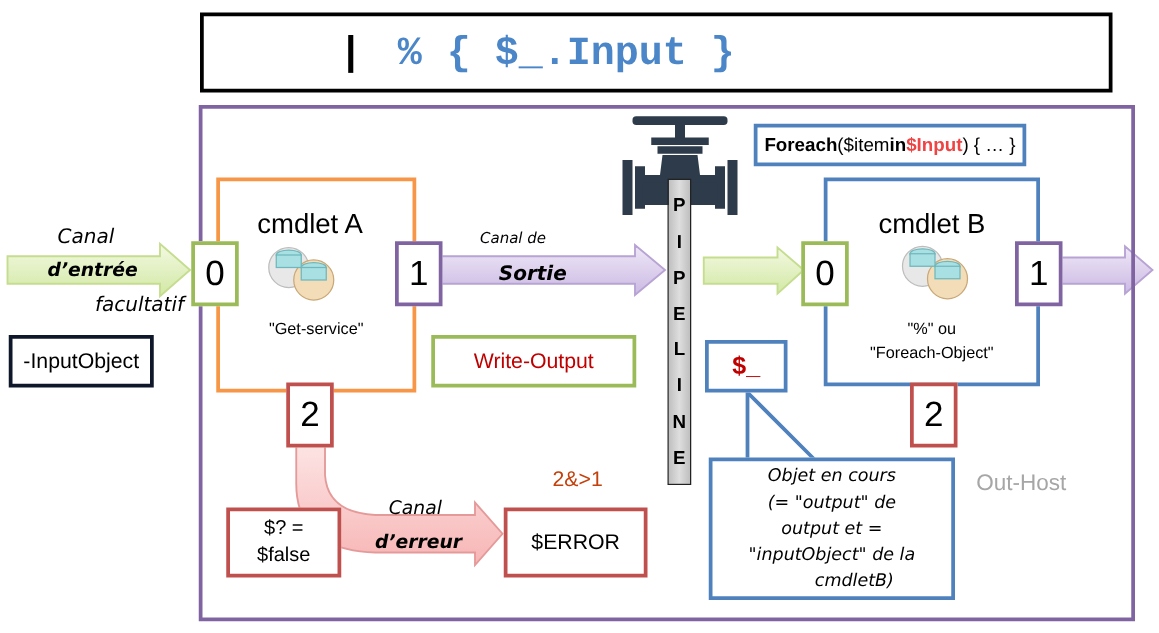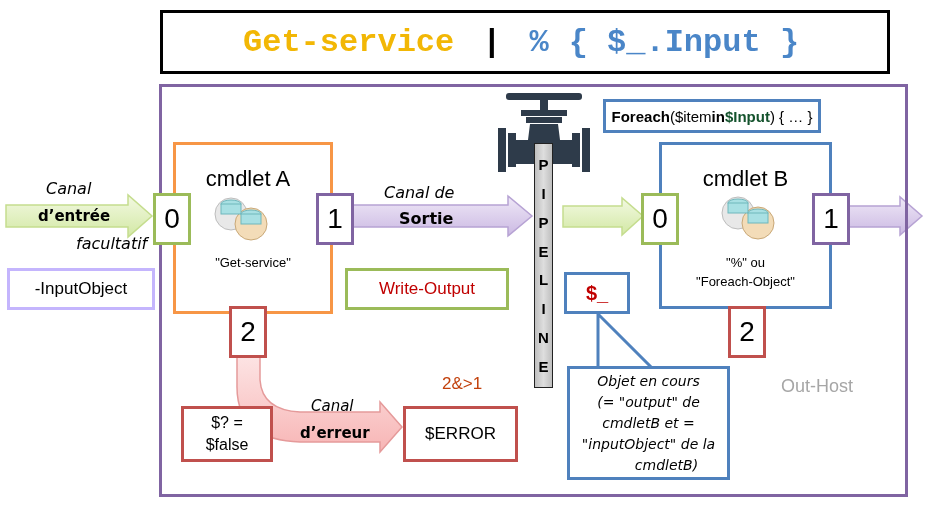--- a/index.html
+++ b/index.html
@@ -9,21 +9,21 @@
   
   #cmdbox { left:160px; top:10px; width:730px; height:64px; border:3px solid #000; background:#fff;
             display:flex; align-items:center; justify-content:flex-start; padding-left:80px; }
   #cmdbox span { font-family:"Liberation Mono", "DejaVu Sans Mono", monospace; font-weight:bold; font-size:32px; white-space:pre; }
   
   #frame { left:159px; top:84px; width:749px; height:413px; border:3px solid #8064a2; }
   .box { background:#fff; display:flex; align-items:center; justify-content:center; text-align:center; }
   .num { font-family:"Liberation Sans", sans-serif; font-size:28px; color:#000; background:#fff; }
   .lbl { font-family:"Liberation Sans", sans-serif; color:#000; }
   .it { font-style:italic; }
-  .bi { font-weight:bold; }
+  .bi { font-style:italic; font-weight:bold; }
   svg { position:absolute; left:0; top:0; }
 </style>
 </head>
 <body>
 
 <svg width="927" height="506">
   <defs>
     <linearGradient id="gGreen" x1="0" y1="0" x2="0" y2="1">
       <stop offset="0" stop-color="#f3f9e2"></stop>
         <stop offset="1" stop-color="#d2e8a4"></stop>
@@ -58,67 +58,66 @@
     <path d="M530,124 L558,124 L560,140 L574,140 L574,150 L514,150 L514,140 L528,140 Z"></path>
     <rect x="498" y="128" width="8" height="44"></rect>
     <rect x="508" y="133" width="8" height="34"></rect>
     <rect x="572" y="133" width="8" height="34"></rect>
     <rect x="582" y="128" width="8" height="44"></rect>
     <rect x="514" y="146" width="60" height="18"></rect>
   </g>
 </svg>
 
 <div id="cmdbox" class="abs">
-  <span style="color:#f2b705">Get-service</span>
   <span style="color:#000;margin-left:28px;">|</span>
   <span style="color:#4a86c8;margin-left:28px;">%</span>
   <span style="color:#4a86c8;margin-left:20px;">{ $_.Input }</span>
 </div>
 
 <div id="frame" class="abs"></div>
 
 <div class="abs lbl it" style="left:46px;top:179px;font-size:16px;font-family:'DejaVu Sans',sans-serif;">Canal</div>
 <div class="abs lbl bi" style="left:38px;top:207px;font-size:15px;font-family:'DejaVu Sans',sans-serif;">d’entrée</div>
 <div class="abs lbl it" style="left:34px;top:234px;font-size:16px;font-family:'DejaVu Sans',sans-serif;margin-left:42px;">facultatif</div>
-<div class="abs box lbl" style="left:7px;top:268px;width:148px;height:42px;border:3px solid #c4b5fd;font-size:17px;">-InputObject</div>
+<div class="abs box lbl" style="left:7px;top:268px;width:116px;height:42px;border:3px solid #0f172a;font-size:17px;">-InputObject</div>
 
 <div class="abs" style="left:173px;top:142px;width:160px;height:172px;border:3px solid #f79646;background:#fff;"></div>
 <div class="abs lbl" style="left:168px;top:166px;width:160px;text-align:center;font-size:22px;">cmdlet A</div>
 <div class="abs" style="left:205px;top:194px;width:80px;height:48px;">
   <svg width="80" height="48">
     <circle cx="26" cy="20" r="16" fill="#e8e8e8" stroke="#bdbdbd"></circle>
     <circle cx="46" cy="30" r="16" fill="#f3dcb8" stroke="#c9a877"></circle>
     <ellipse cx="26" cy="10" rx="10" ry="4" fill="#a8e0e3" stroke="#6fb7bc"></ellipse>
     <rect x="16" y="10" width="20" height="10" fill="#a8e0e3" stroke="#6fb7bc"></rect>
     <ellipse cx="46" cy="20" rx="10" ry="4" fill="#a8e0e3" stroke="#6fb7bc"></ellipse>
     <rect x="36" y="20" width="20" height="10" fill="#a8e0e3" stroke="#6fb7bc"></rect>
   </svg>
 </div>
 <div class="abs lbl" style="left:173px;top:255px;width:160px;text-align:center;font-size:13px;">"Get-service"</div>
 <div class="abs box num" style="left:153px;top:193px;width:38px;height:52px;border:3px solid #9bbb59;">0</div>
 <div class="abs box num" style="left:316px;top:193px;width:38px;height:52px;border:3px solid #8064a2;">1</div>
 <div class="abs box num" style="left:229px;top:306px;width:38px;height:52px;border:3px solid #c0504d;">2</div>
 
-<div class="abs lbl it" style="left:384px;top:183px;font-size:16px;font-family:'DejaVu Sans',sans-serif;">Canal de</div>
+<div class="abs lbl it" style="left:384px;top:183px;font-size:12px;font-family:'DejaVu Sans',sans-serif;">Canal de</div>
 <div class="abs lbl bi" style="left:399px;top:209px;font-size:16px;font-family:'DejaVu Sans',sans-serif;">Sortie</div>
 <div class="abs box lbl" style="left:345px;top:268px;width:164px;height:42px;border:3px solid #9bbb59;font-size:17px;color:#c00000;">Write-Output</div>
 
 <div class="abs" style="left:534px;top:143px;width:19px;height:245px;background:linear-gradient(90deg,#bfbfbf,#dedede,#bfbfbf);border:1.5px solid #222;display:flex;flex-direction:column;align-items:center;justify-content:space-around;padding:6px 0;">
   <span class="sans" style="font-weight:bold;font-size:15px;">P</span>
   <span class="sans" style="font-weight:bold;font-size:15px;">I</span>
   <span class="sans" style="font-weight:bold;font-size:15px;">P</span>
   <span class="sans" style="font-weight:bold;font-size:15px;">E</span>
   <span class="sans" style="font-weight:bold;font-size:15px;">L</span>
   <span class="sans" style="font-weight:bold;font-size:15px;">I</span>
   <span class="sans" style="font-weight:bold;font-size:15px;">N</span>
   <span class="sans" style="font-weight:bold;font-size:15px;">E</span>
 </div>
 
 <div class="abs box lbl" style="left:603px;top:99px;width:218px;height:34px;border:3px solid #4f81bd;font-size:15px;white-space:pre;">
-  <b>Foreach</b> <span>(</span><span>$item</span> <b>in</b> <b style="color:#14532d">$Input</b><span>) { … }</span>
+  <b>Foreach</b> <span>(</span><span>$item</span> <b>in</b> <b style="color:#ef4444">$Input</b><span>) { … }</span>
 </div>
 
 <div class="abs" style="left:659px;top:142px;width:173px;height:167px;border:3px solid #4f81bd;background:#fff;"></div>
 <div class="abs lbl" style="left:659px;top:166px;width:173px;text-align:center;font-size:22px;">cmdlet B</div>
 <div class="abs" style="left:712px;top:193px;width:80px;height:48px;">
   <svg width="80" height="48">
     <circle cx="26" cy="20" r="16" fill="#e8e8e8" stroke="#bdbdbd"></circle>
     <circle cx="46" cy="30" r="16" fill="#f3dcb8" stroke="#c9a877"></circle>
     <ellipse cx="26" cy="10" rx="10" ry="4" fill="#a8e0e3" stroke="#6fb7bc"></ellipse>
     <rect x="16" y="10" width="20" height="10" fill="#a8e0e3" stroke="#6fb7bc"></rect>
@@ -127,24 +126,24 @@
   </svg>
 </div>
 <div class="abs lbl" style="left:659px;top:255px;width:173px;text-align:center;font-size:13px;">"%" ou</div>
 <div class="abs lbl" style="left:659px;top:274px;width:173px;text-align:center;font-size:13px;">"Foreach-Object"</div>
 <div class="abs box num" style="left:641px;top:193px;width:38px;height:52px;border:3px solid #9bbb59;">0</div>
 <div class="abs box num" style="left:812px;top:193px;width:38px;height:52px;border:3px solid #8064a2;">1</div>
 <div class="abs box num" style="left:728px;top:306px;width:38px;height:52px;border:3px solid #c0504d;">2</div>
 
 <div class="abs box" style="left:564px;top:272px;width:66px;height:42px;border:3px solid #4f81bd;color:#c00000;font-family:'Liberation Sans',sans-serif;font-weight:bold;font-size:20px;">$_</div>
 
-<div class="abs" style="left:567px;top:366px;width:163px;height:114px;border:3px solid #4f81bd;background:#fff;display:flex;flex-direction:column;align-items:center;justify-content:center;">
+<div class="abs" style="left:567px;top:366px;width:197px;height:114px;border:3px solid #4f81bd;background:#fff;display:flex;flex-direction:column;align-items:center;justify-content:center;">
   <span class="lbl it" style="font-size:14px;font-family:'DejaVu Sans',sans-serif;line-height:21px;">Objet en cours</span>
   <span class="lbl it" style="font-size:14px;font-family:'DejaVu Sans',sans-serif;line-height:21px;">(= "output" de</span>
-  <span class="lbl it" style="font-size:14px;font-family:'DejaVu Sans',sans-serif;line-height:21px;">cmdletB et =</span>
+  <span class="lbl it" style="font-size:14px;font-family:'DejaVu Sans',sans-serif;line-height:21px;">output et =</span>
   <span class="lbl it" style="font-size:14px;font-family:'DejaVu Sans',sans-serif;line-height:21px;">"inputObject" de la</span>
   <span class="lbl it" style="font-size:14px;font-family:'DejaVu Sans',sans-serif;line-height:21px;margin-left:36px;">cmdletB)</span>
 </div>
 
 <div class="abs sans" style="left:781px;top:376px;font-size:18px;color:#a6a6a6;">Out-Host</div>
 
 <div class="abs sans" style="left:442px;top:374px;font-size:17px;color:#c2410c;">2&amp;&gt;1</div>
 <div class="abs box" style="left:181px;top:406px;width:92px;height:56px;border:3px solid #c0504d;flex-direction:column;">
   <span class="lbl" style="font-size:16px;line-height:22px;">$? =</span>
   <span class="lbl" style="font-size:16px;line-height:22px;">$false</span>

